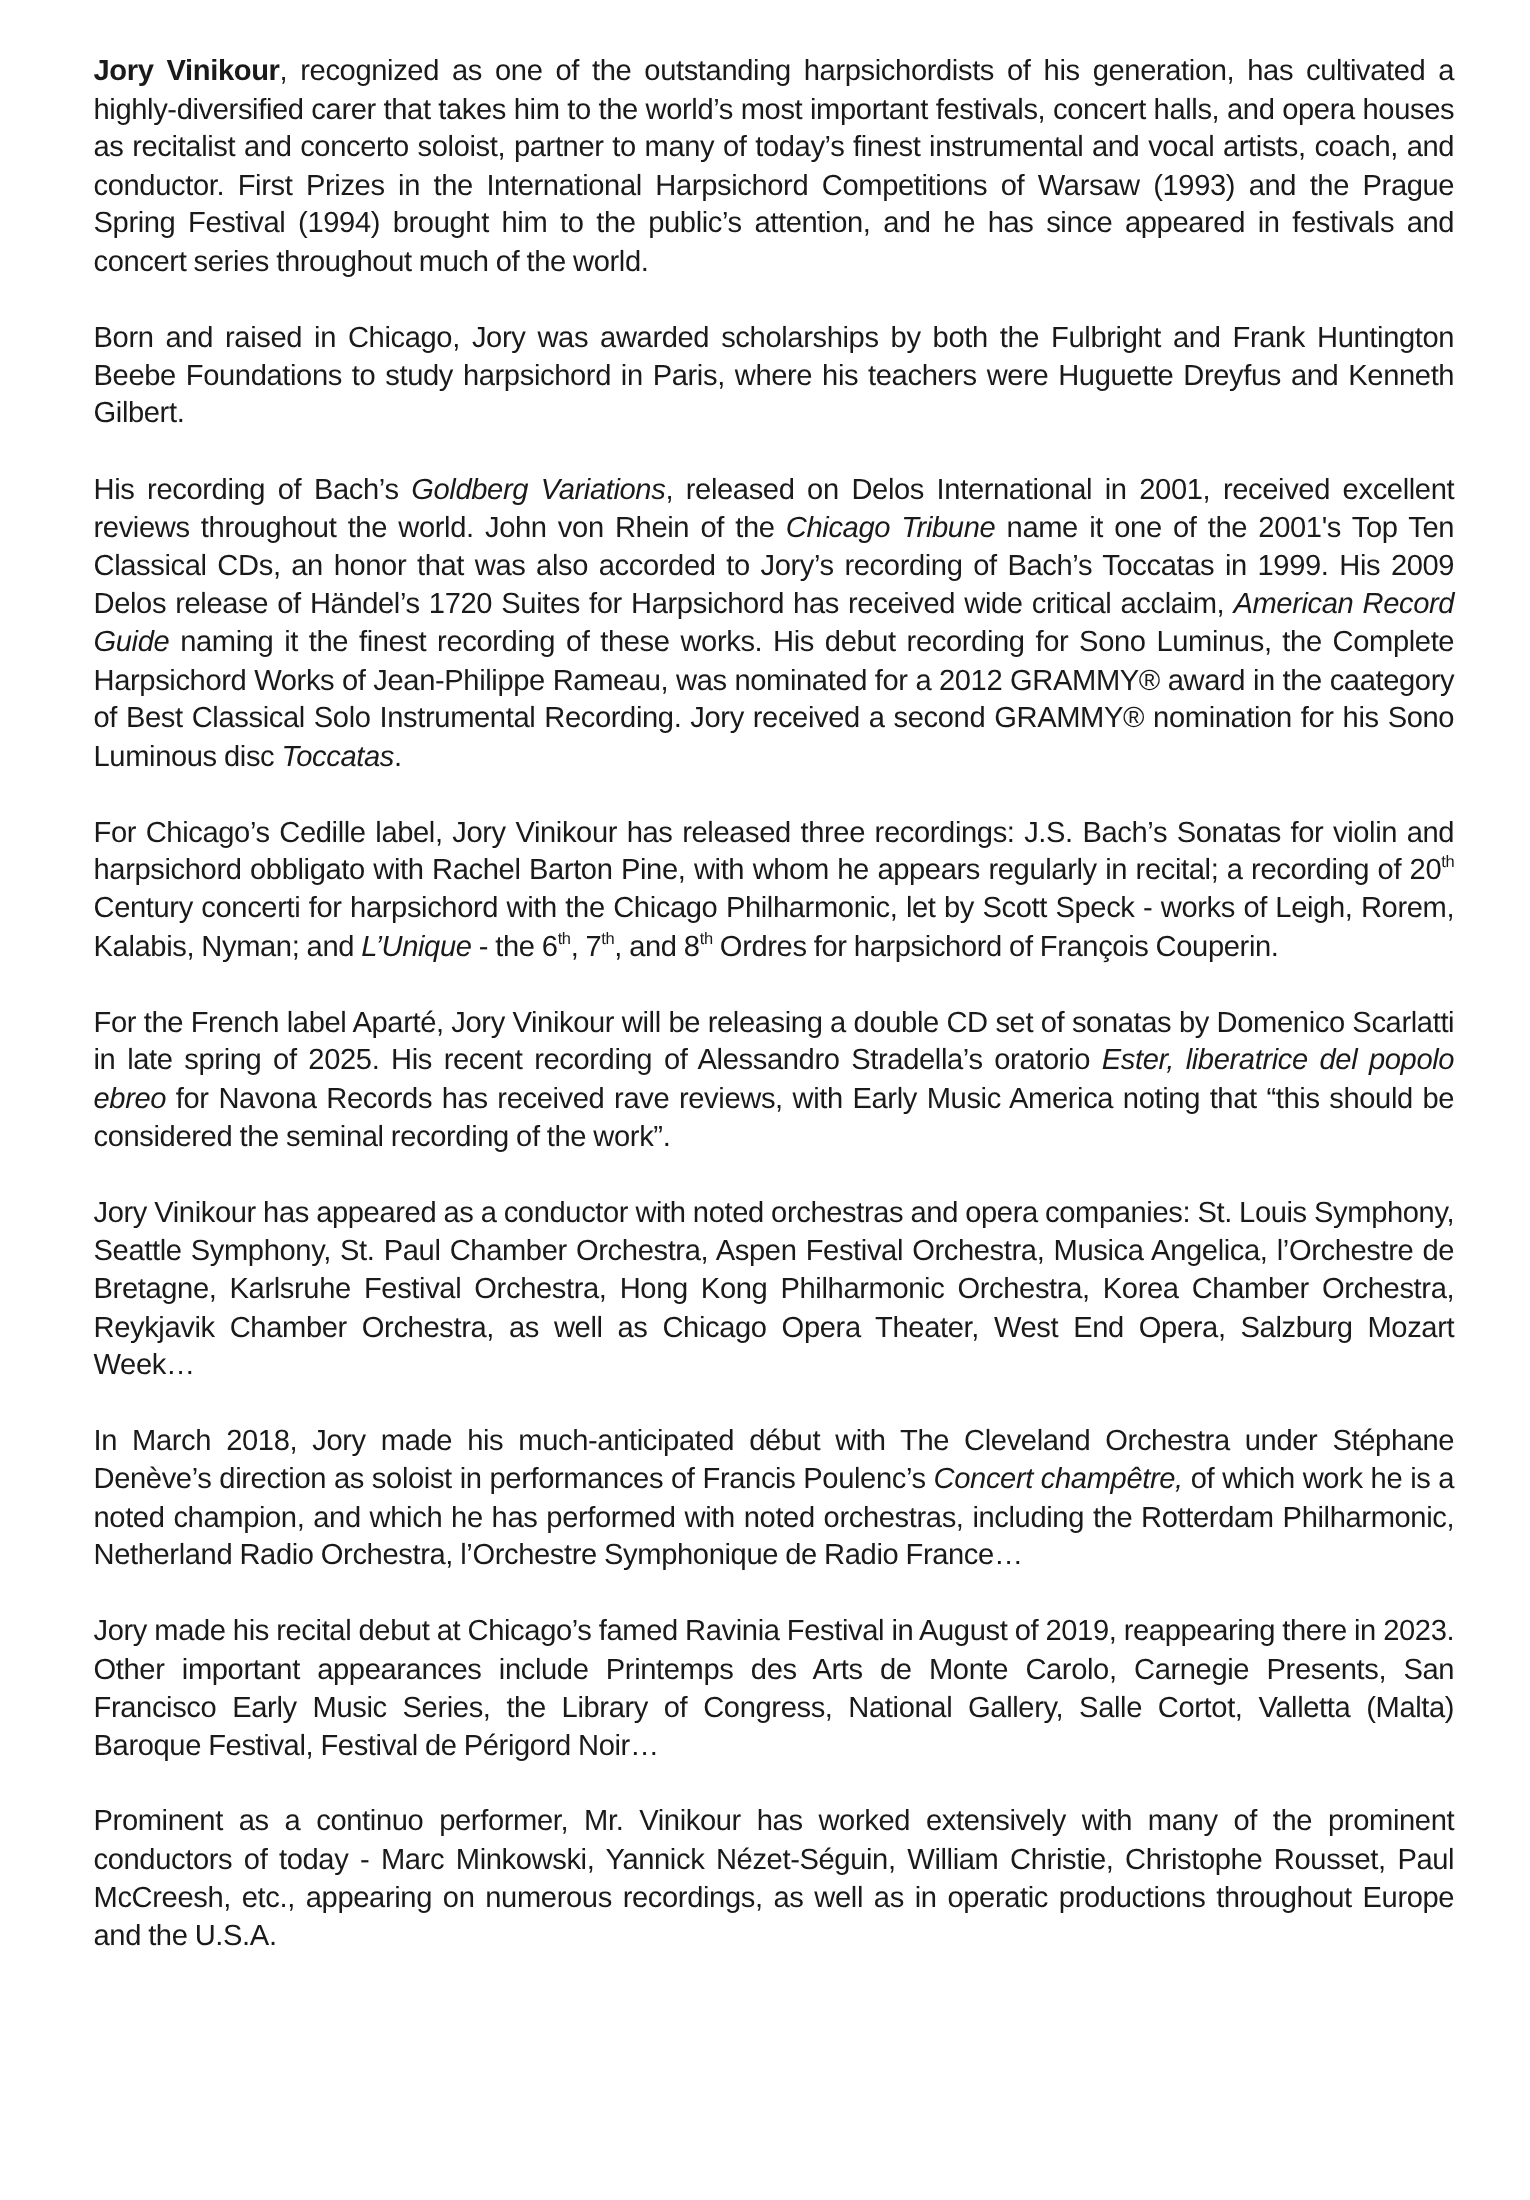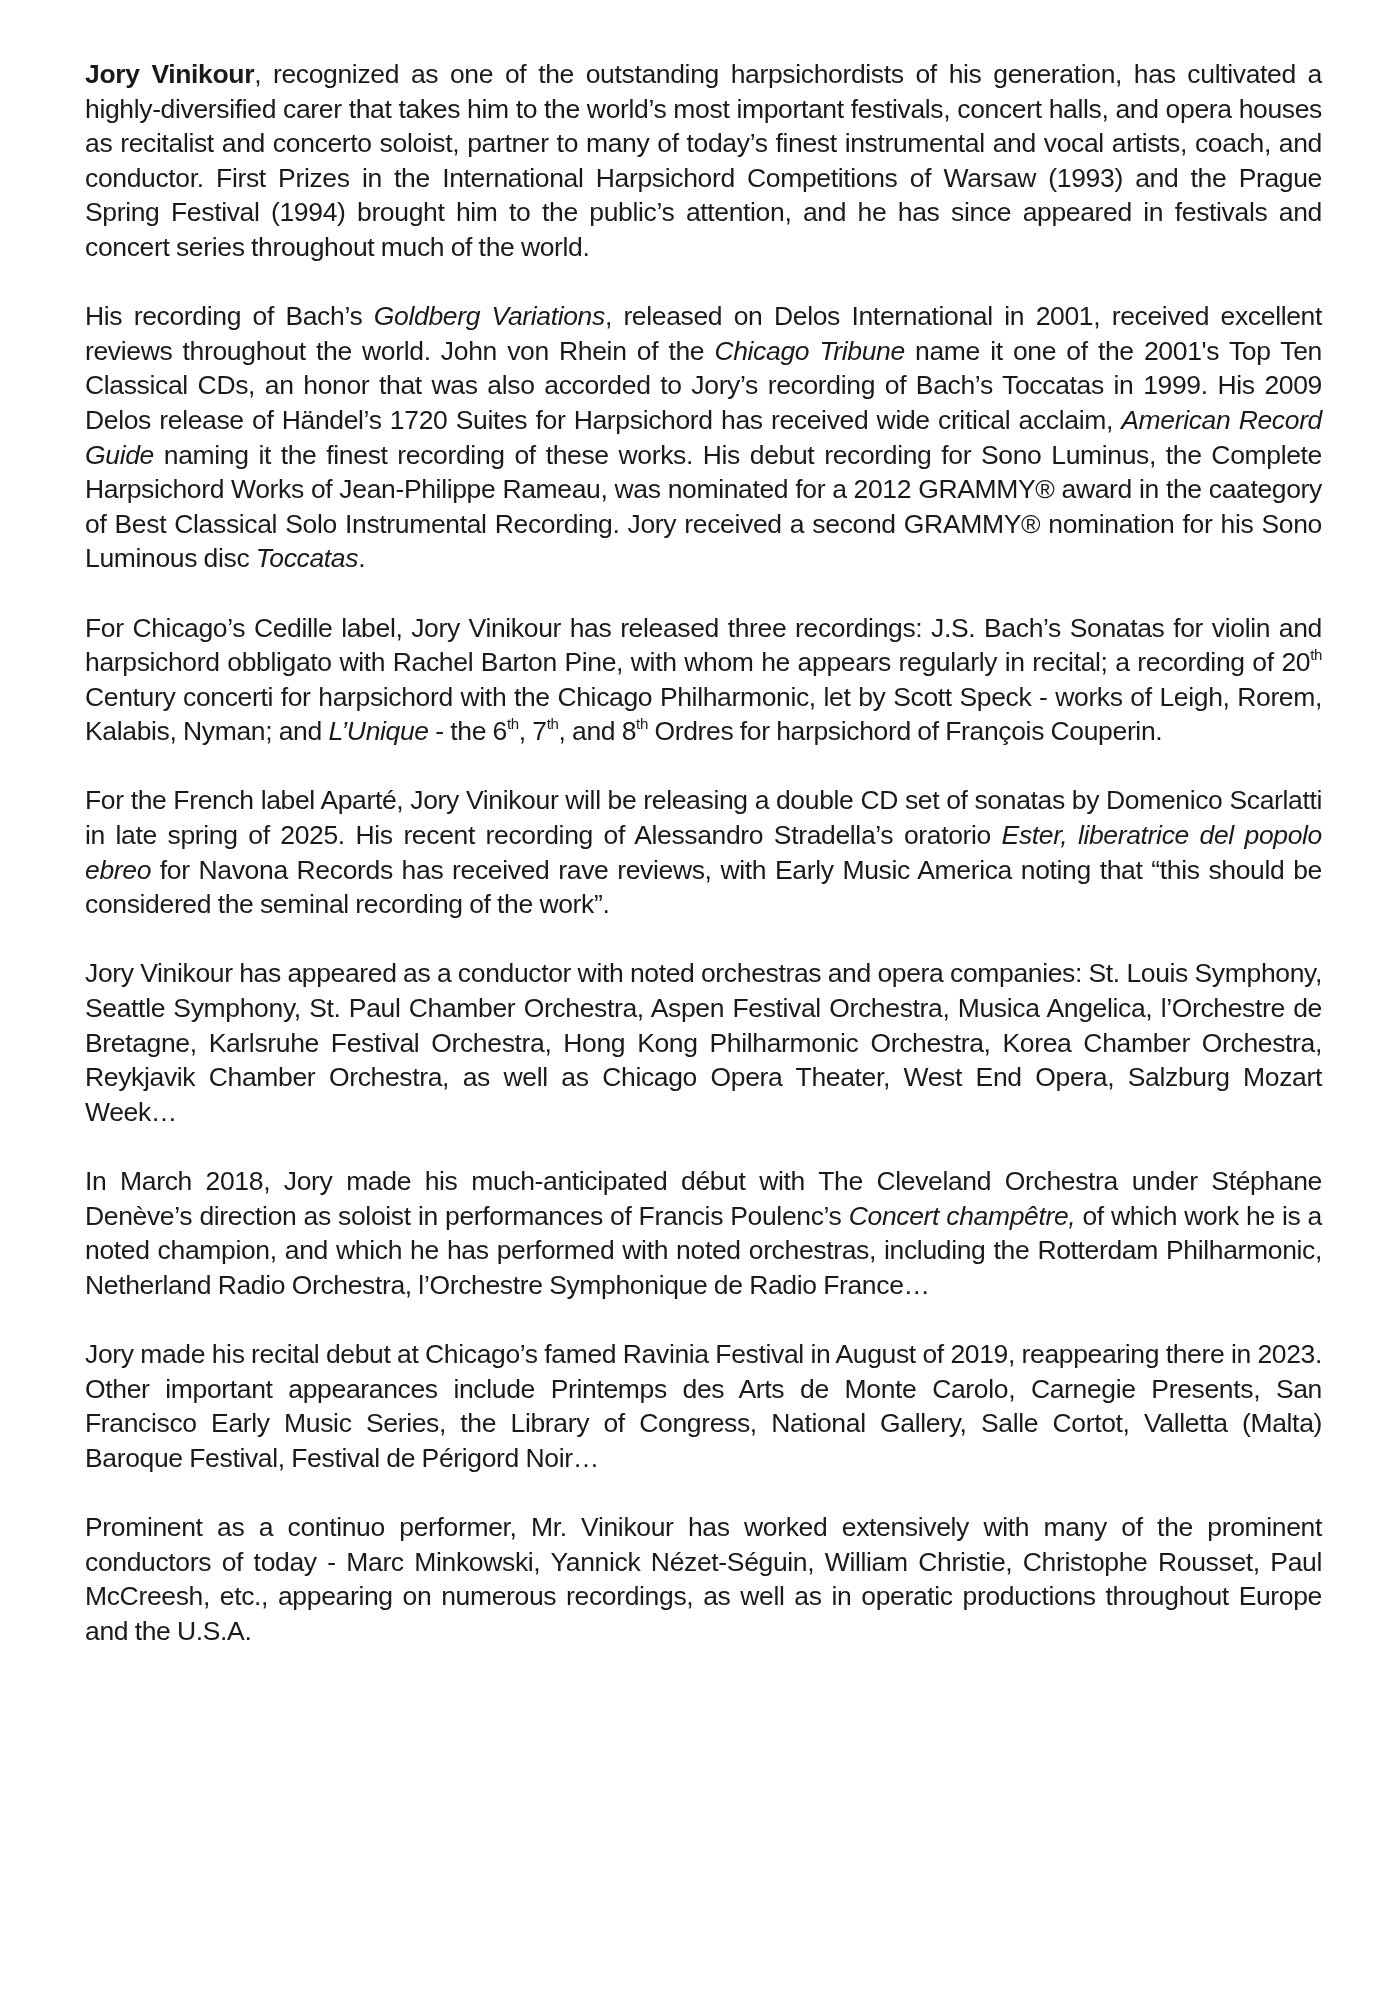--- a/index.html
+++ b/index.html
@@ -9,21 +9,21 @@
     }
     body {
       width: 1391px;
       height: 2000px;
       overflow: hidden;
       position: relative;
     }
     .doc {
       position: absolute;
       left: 85px;
-      top: 57px;
+      top: 47px;
       width: 1237px;
       font-family: "Liberation Sans", sans-serif;
       font-size: 26.5px;
       line-height: 34.6px;
       color: #1a1a1a;
       letter-spacing: -0.35px;
       word-spacing: -0.5px;
     }
     .doc p {
       margin: 0 0 34.6px 0;
@@ -40,20 +40,23 @@
   </style>
 </head>
 <body>
 
 <div class="doc">
 
   <p>
     <b>Jory Vinikour</b><span>, recognized as one of the outstanding harpsichordists of his generation, has cultivated a highly-diversified carer that takes him to the world’s most important festivals, concert halls, and opera houses as recitalist and concerto soloist, partner to many of today’s finest instrumental and vocal artists, coach, and conductor.  First Prizes in the International Harpsichord Competitions of Warsaw (1993) and the Prague Spring Festival (1994) brought him to the public’s attention, and he has since appeared in festivals and concert series throughout much of the world.</span>
   </p>
 
+  <p>
+    <span>Born and raised in Chicago, Jory was awarded scholarships by both the Fulbright and Frank Huntington Beebe Foundations to study harpsichord in Paris, where his teachers were Huguette Dreyfus and Kenneth Gilbert.</span>
+  </p>
 
   <p><span>His recording of Bach’s </span><i>Goldberg Variations</i><span>, released on Delos International in 2001, received excellent reviews throughout the world.  John von Rhein of the </span><i>Chicago Tribune</i><span> name it one of the 2001's Top Ten Classical CDs,  an honor that was also accorded to Jory’s recording of Bach’s Toccatas in 1999.  His 2009 Delos release of Händel’s 1720 Suites for Harpsichord has received wide critical acclaim, </span><i>American Record Guide</i><span> naming it the finest recording of these works.  His debut recording for Sono Luminus, the Complete Harpsichord Works of Jean-Philippe Rameau, was nominated for a 2012 GRAMMY® award in the caategory of Best Classical Solo Instrumental Recording.  Jory received a second GRAMMY® nomination for his Sono Luminous disc </span><i>Toccatas</i><span>.</span></p>
 
   <p><span>For Chicago’s Cedille label, Jory Vinikour has released three recordings: J.S. Bach’s Sonatas for violin and harpsichord obbligato with Rachel Barton Pine, with whom he appears regularly in recital; a recording of 20</span><sup>th</sup><span> Century concerti for harpsichord with the Chicago Philharmonic, let by Scott Speck - works of Leigh, Rorem, Kalabis, Nyman; and </span><i>L’Unique</i><span> - the 6</span><sup>th</sup><span>, 7</span><sup>th</sup><span>, and 8</span><sup>th</sup><span> Ordres for harpsichord of François Couperin.</span></p>
 
   <p><span>For the French label Aparté, Jory Vinikour will be releasing a double CD set of sonatas by Domenico Scarlatti in late spring of 2025.  His recent recording of Alessandro Stradella’s oratorio </span><i>Ester, liberatrice del popolo ebreo</i><span> for Navona Records has received rave reviews, with Early Music America noting that “this should be considered the seminal recording of the work”.</span></p>
 
   <p>
     <span>Jory Vinikour has appeared as a conductor with noted orchestras and opera companies: St. Louis Symphony, Seattle Symphony, St. Paul Chamber Orchestra, Aspen Festival Orchestra, Musica Angelica, l’Orchestre de Bretagne, Karlsruhe Festival Orchestra, Hong Kong Philharmonic Orchestra, Korea Chamber Orchestra, Reykjavik Chamber Orchestra, as well as Chicago Opera Theater, West End Opera, Salzburg Mozart Week…</span>
   </p>

